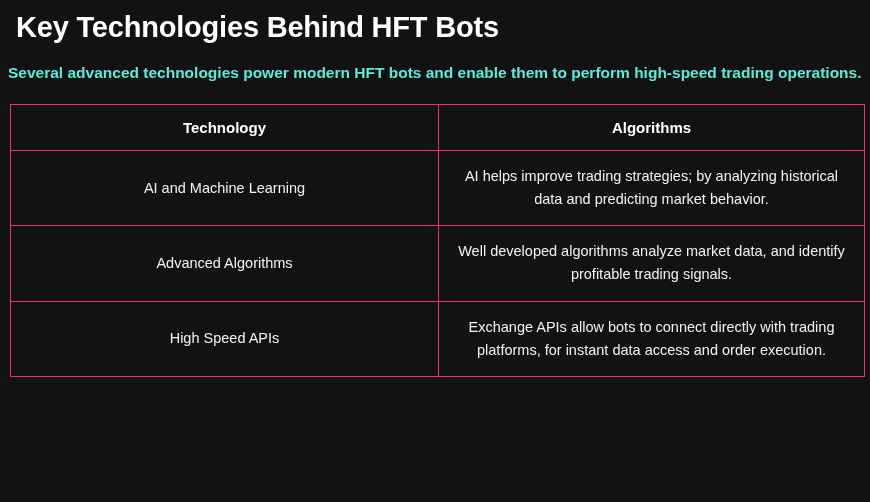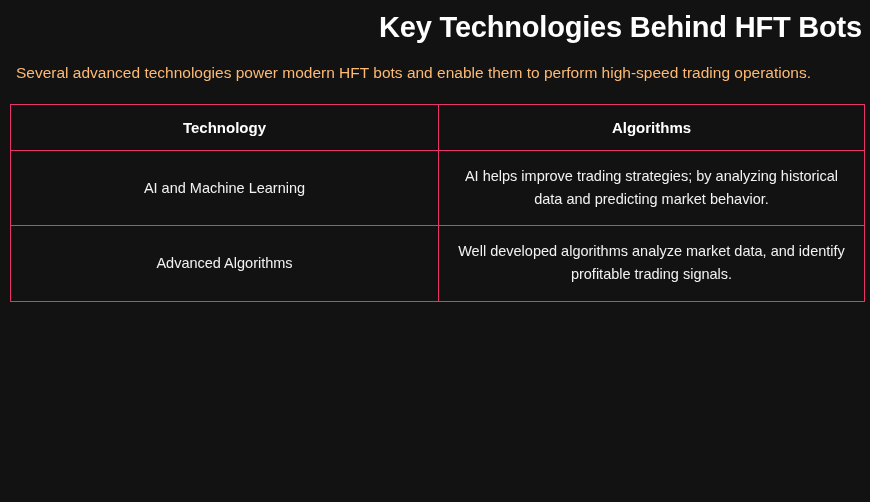--- a/index.html
+++ b/index.html
@@ -21,28 +21,28 @@
     padding: 10px 8px 0 8px;
     background: #121212;
   }
   .title {
     font-size: 29px;
     font-weight: bold;
     letter-spacing: -0.2px;
     line-height: 1.2;
     margin: 0 0 14px 8px;
     color: #ffffff;
-    text-align: right;
   }
   .intro {
     font-size: 15.5px;
     line-height: 1.75;
-    margin: 0 0 18px 8px;
-    color: #fdba74;
+    margin: 0 0 18px 0;
+    color: #5eead4;
     max-width: 862px;
+    font-weight: bold;
   }
   table.tech-table {
     border-collapse: collapse;
     width: 854px;
     margin-left: 2px;
     table-layout: fixed;
   }
   table.tech-table th,
   table.tech-table td {
     border: 1px solid #e8346b;
@@ -87,16 +87,20 @@
     </thead>
     <tbody>
       <tr>
         <td class="tech-name">AI and Machine Learning</td>
         <td>AI helps improve trading strategies; by analyzing historical data and predicting market behavior.</td>
       </tr>
       <tr>
         <td class="tech-name">Advanced Algorithms</td>
         <td>Well developed algorithms analyze market data, and identify profitable trading signals.</td>
       </tr>
+      <tr>
+        <td class="tech-name">High Speed APIs</td>
+        <td>Exchange APIs allow bots to connect directly with trading platforms, for instant data access and order execution.</td>
+      </tr>
     </tbody>
   </table>
 
 </div>
 
 </body></html>

